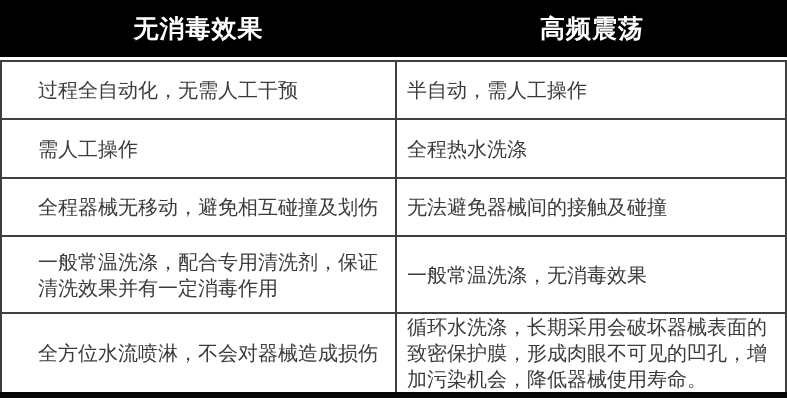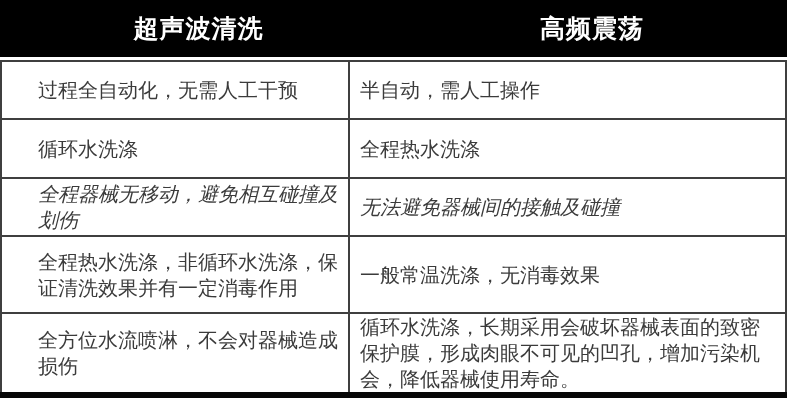--- a/index.html
+++ b/index.html
@@ -44,65 +44,65 @@
     display: flex;
     align-items: center;
     font-size: 20px;
     line-height: 26px;
     color: #3b3b3b;
     padding: 2px 8px 2px 10px;
     box-sizing: border-box;
     word-break: break-all;
   }
   .cell.left {
-    width: 348px;
+    width: 395px;
     border-right: 2px solid #3f3f3f;
     padding-left: 36px;
   }
   .cell.right { flex: 1; }
   .r1 { height: 58px; }
   .r2 { height: 59px; }
-  .r3 { height: 58px; font-style: italic; }
+  .r3 { height: 58px; }
   .r4 { height: 77px; }
   .r5 { height: 78px; }
   .bottom-bar {
     width: 787px;
     height: 6px;
     background: #060606;
   }
 </style>
 </head>
 <body>
 
 <div class="screen">
 
   <div class="header-row">
-    <div class="hcell left">超声波清洗</div>
+    <div class="hcell left">无消毒效果</div>
     <div class="hcell right">高频震荡</div>
   </div>
 
   <div class="tbody">
 
     <div class="trow r1">
       <div class="cell left">过程全自动化，无需人工干预</div>
       <div class="cell right">半自动，需人工操作</div>
     </div>
 
     <div class="trow r2">
-      <div class="cell left">循环水洗涤</div>
+      <div class="cell left">需人工操作</div>
       <div class="cell right">全程热水洗涤</div>
     </div>
 
     <div class="trow r3">
       <div class="cell left">全程器械无移动，避免相互碰撞及划伤</div>
       <div class="cell right">无法避免器械间的接触及碰撞</div>
     </div>
 
     <div class="trow r4">
-      <div class="cell left">全程热水洗涤，非循环水洗涤，保证清洗效果并有一定消毒作用</div>
+      <div class="cell left">一般常温洗涤，配合专用清洗剂，保证清洗效果并有一定消毒作用</div>
       <div class="cell right">一般常温洗涤，无消毒效果</div>
     </div>
 
     <div class="trow r5">
       <div class="cell left">全方位水流喷淋，不会对器械造成损伤</div>
       <div class="cell right">循环水洗涤，长期采用会破坏器械表面的致密保护膜，形成肉眼不可见的凹孔，增加污染机会，降低器械使用寿命。</div>
     </div>
 
   </div>
 

